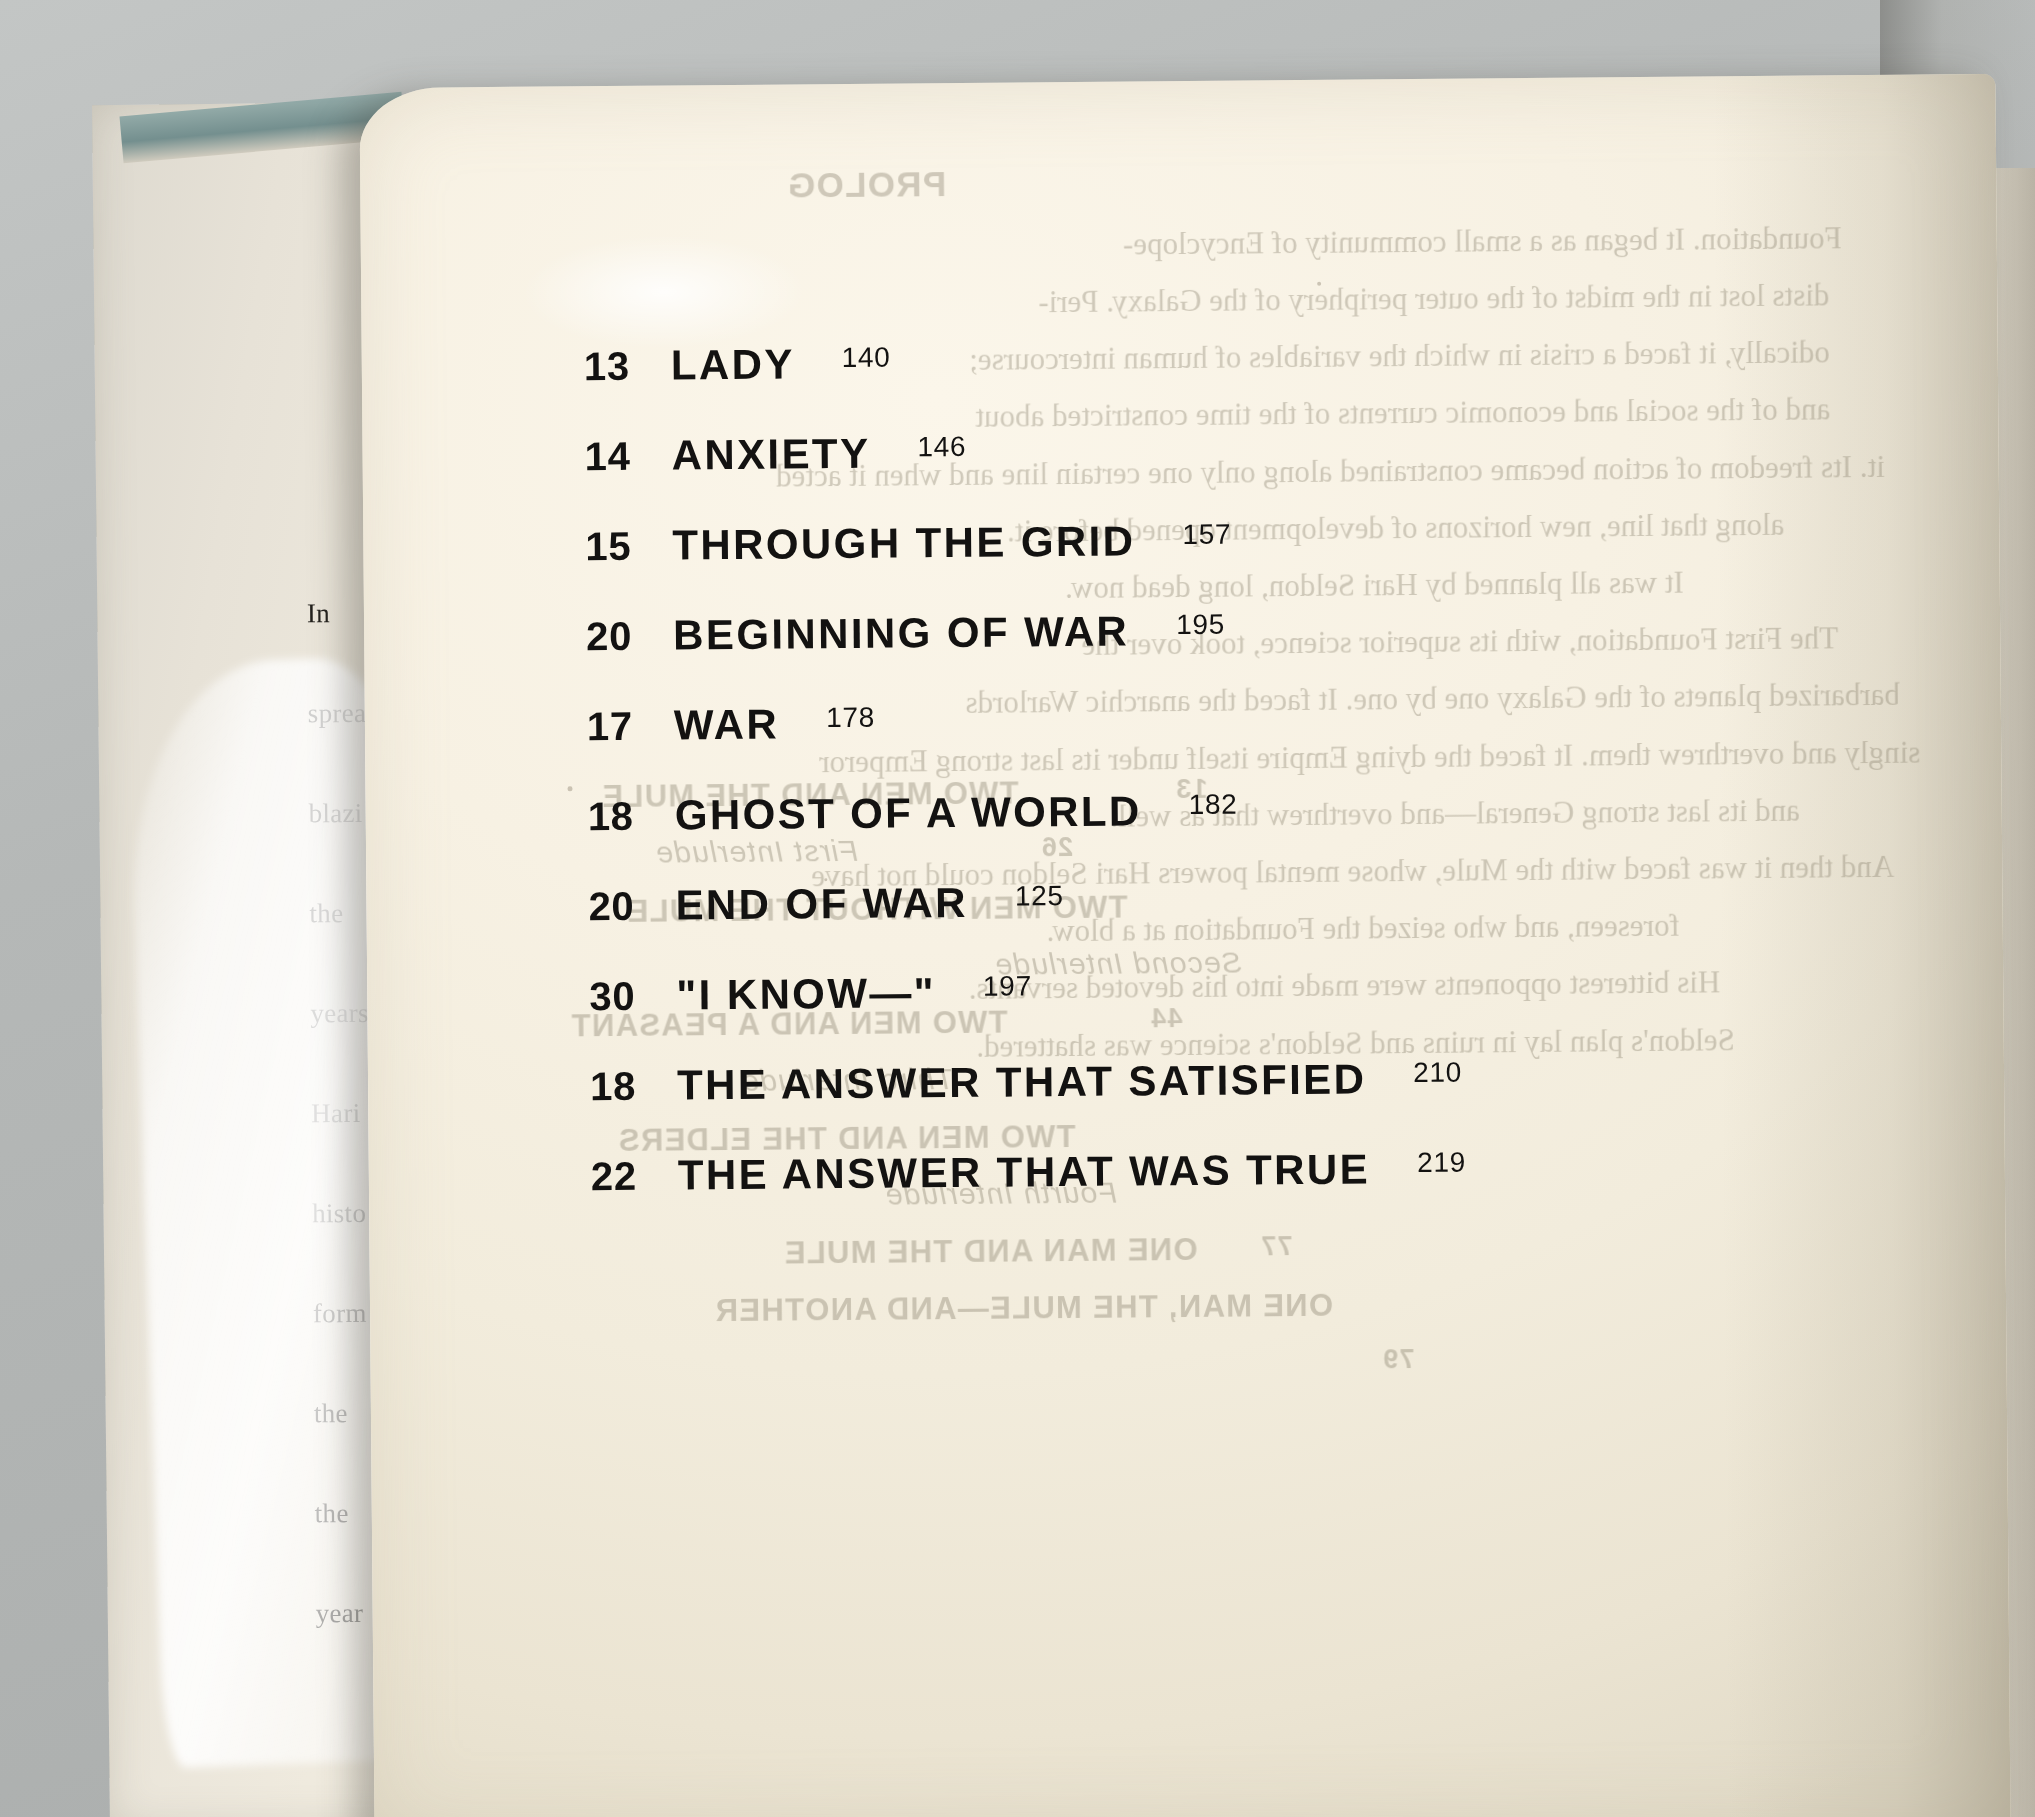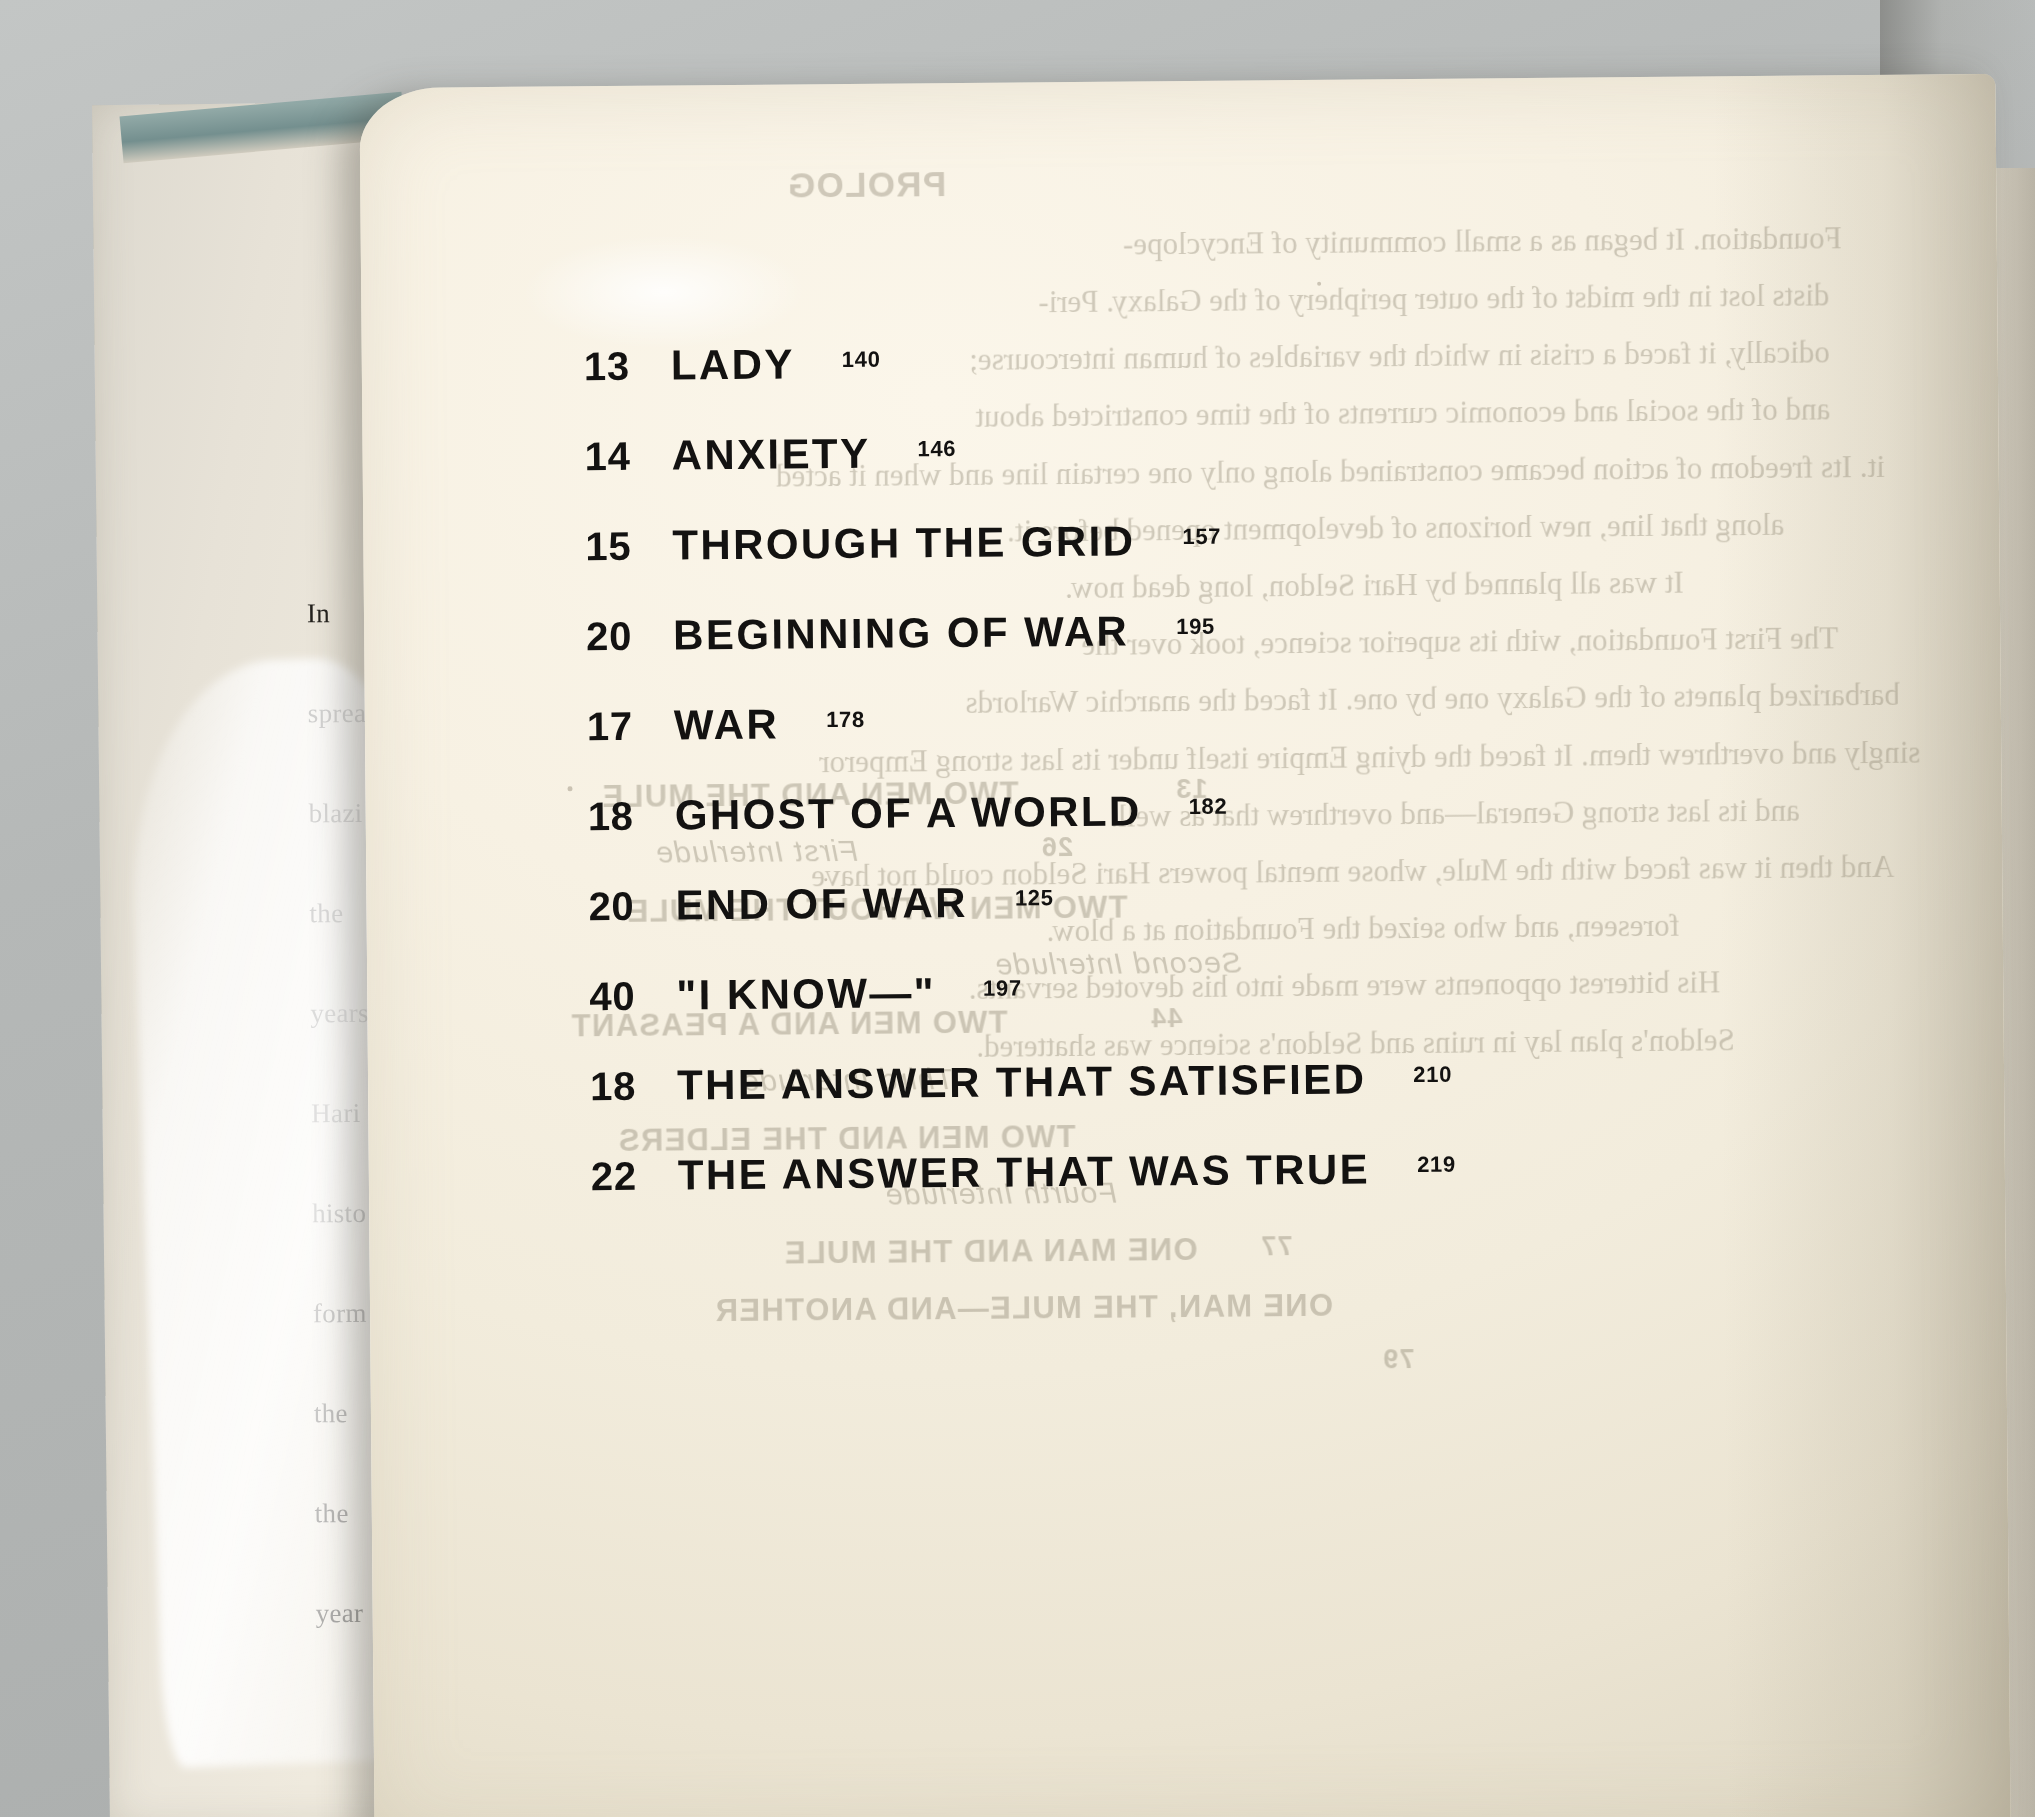--- a/index.html
+++ b/index.html
@@ -171,22 +171,22 @@
     flex: none;
   }
   .toc-title {
     font-size: 42px;
     font-weight: bold;
     letter-spacing: 2.4px;
     white-space: nowrap;
     flex: none;
   }
   .toc-page {
-    font-size: 22px;
-    font-weight: bold;
+    font-size: 28px;
+    font-weight: normal;
     letter-spacing: 0.7px;
     margin-left: 47px;
     position: relative;
     top: -10.8px;
     flex: none;
   }
 
   
   .speck {
     position: absolute;
@@ -320,21 +320,21 @@
         <span class="toc-page">182</span>
       </div>
 
       <div class="toc-row">
         <span class="toc-num">20</span>
         <span class="toc-title">END OF WAR</span>
         <span class="toc-page">125</span>
       </div>
 
       <div class="toc-row">
-        <span class="toc-num">40</span>
+        <span class="toc-num">30</span>
         <span class="toc-title">"I KNOW—"</span>
         <span class="toc-page">197</span>
       </div>
 
       <div class="toc-row">
         <span class="toc-num">18</span>
         <span class="toc-title">THE ANSWER THAT SATISFIED</span>
         <span class="toc-page">210</span>
       </div>
 

